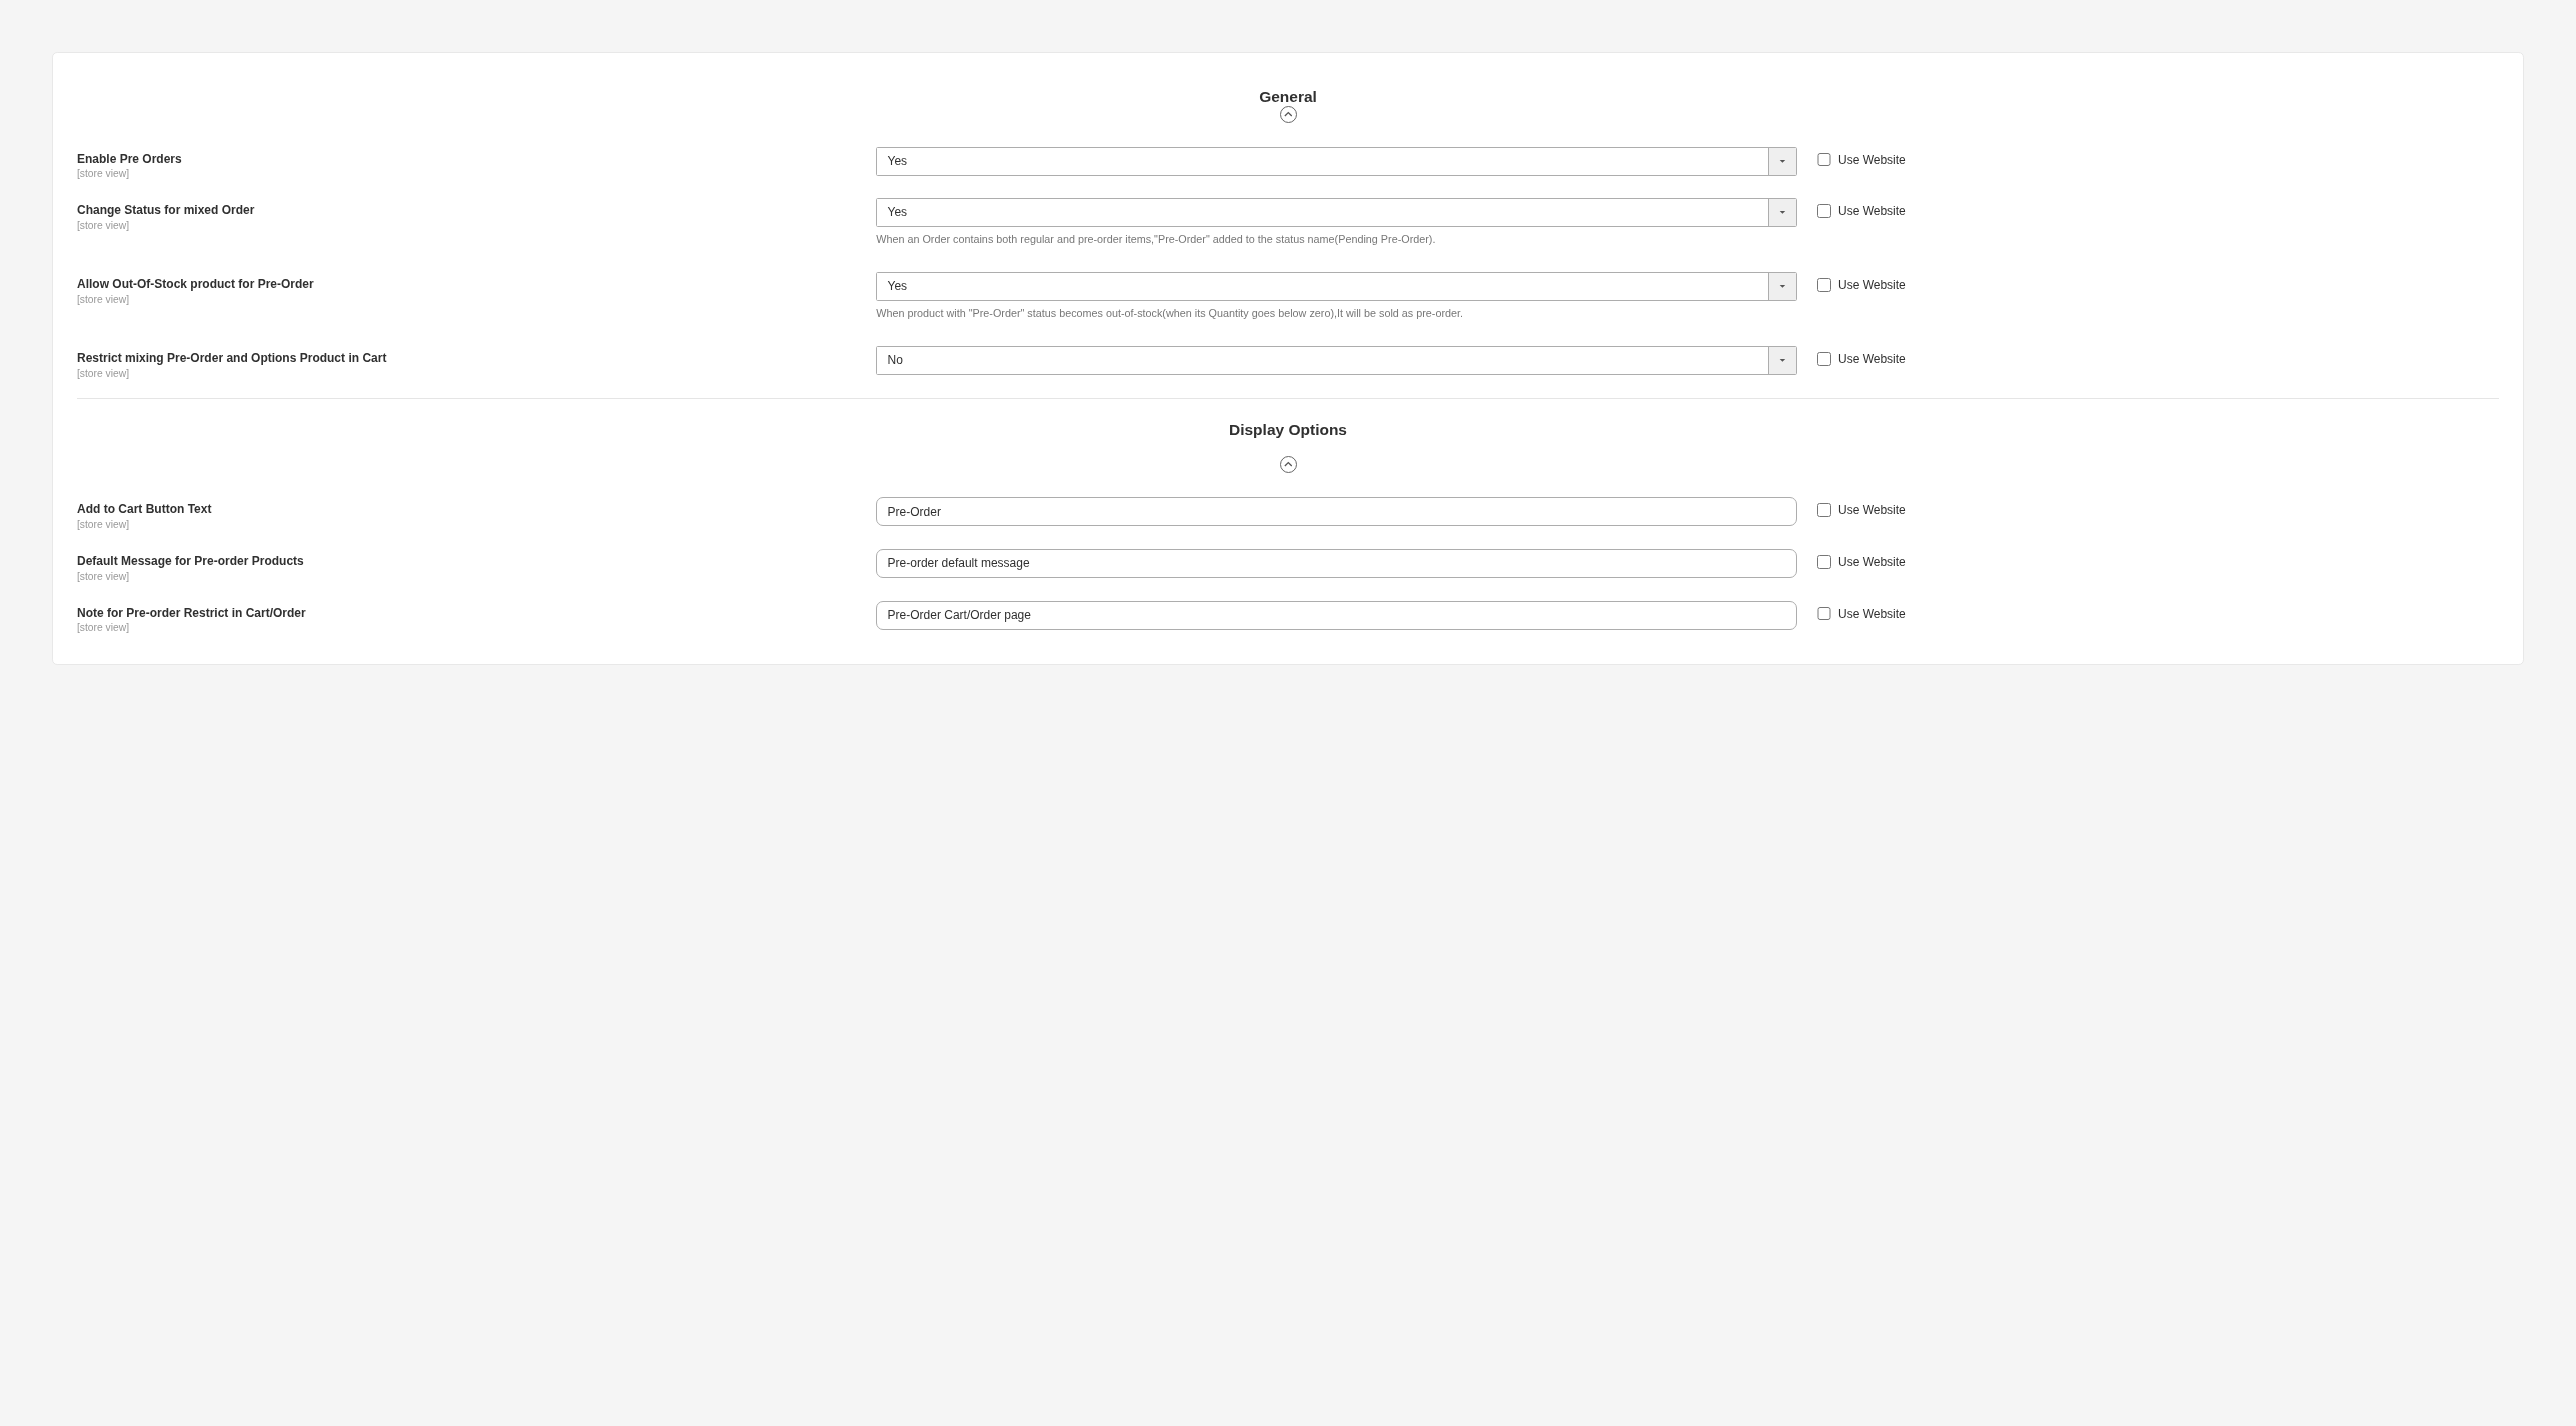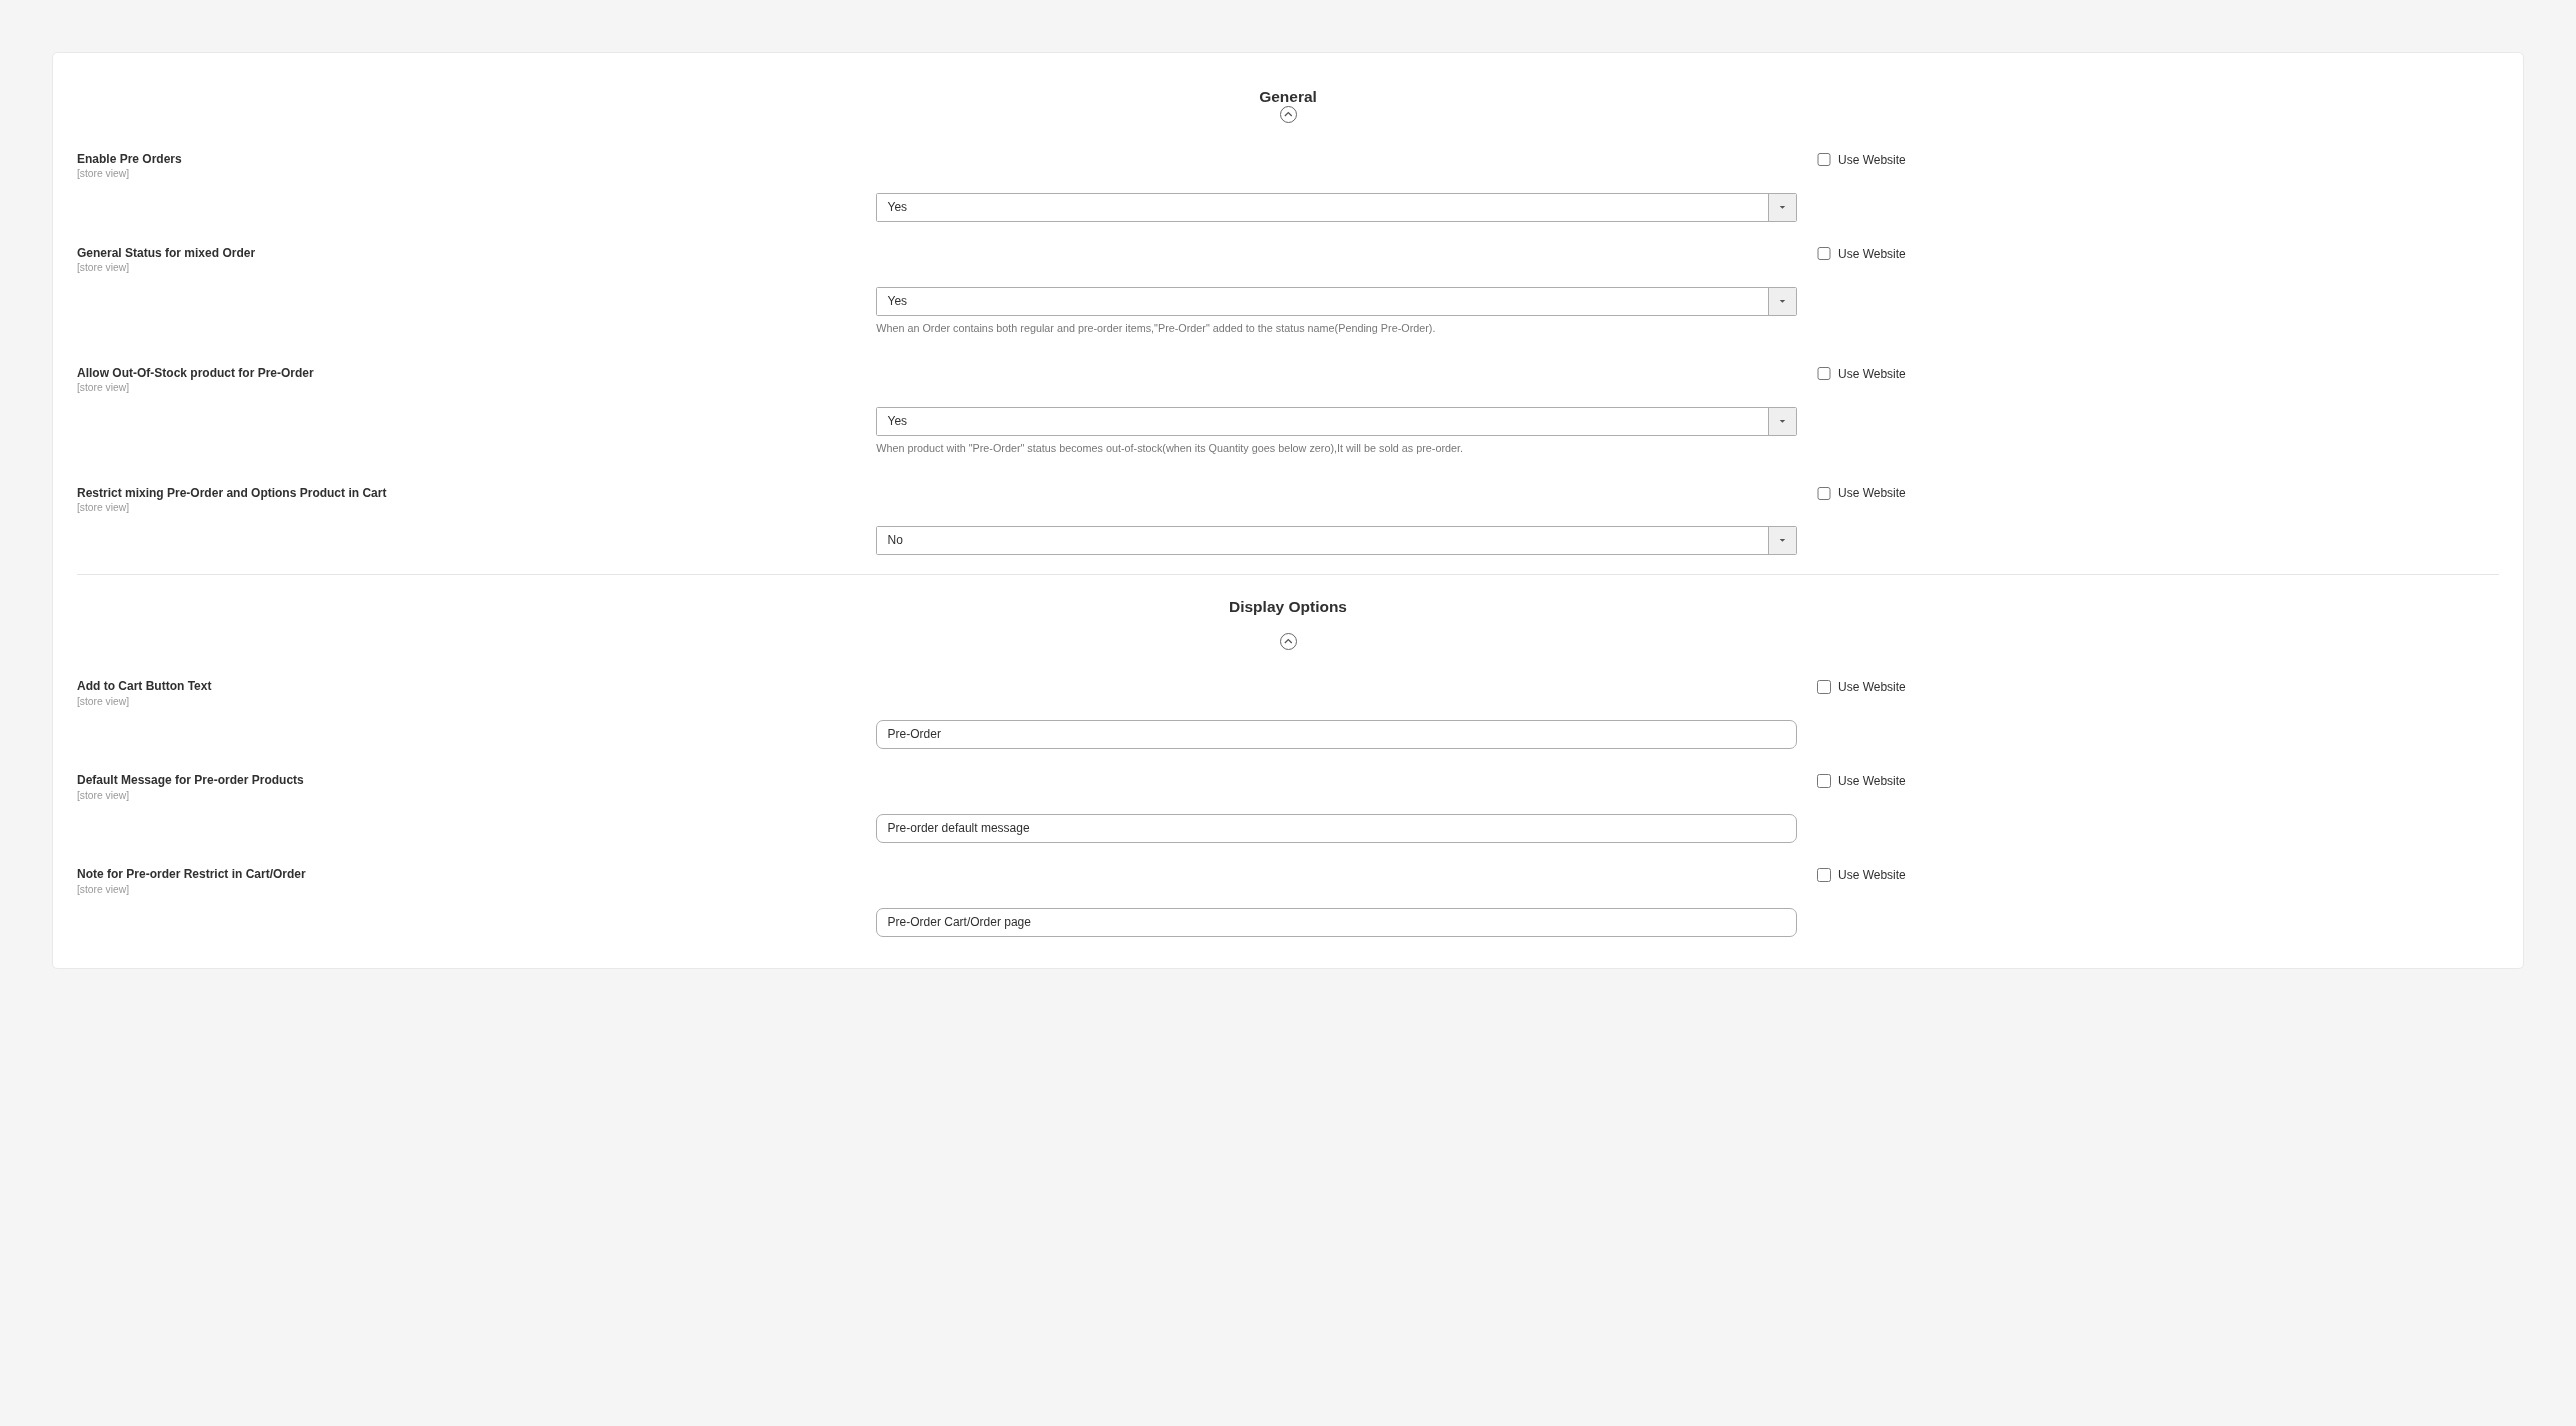--- a/index.html
+++ b/index.html
@@ -60,21 +60,20 @@
   }
   .label-col .scope {
     font-size: 10.3px;
     color: #999;
     display: block;
     margin-top: 0.9px;
   }
   .control-col {
     width: 38%;
     min-width: 258px;
-    margin-top: 46px;
   }
   .select-wrap {
     display: flex;
     border: 0.9px solid #adadad;
     border-radius: 1.7px;
     overflow: hidden;
     background: #fff;
     height: 29px;
   }
   .select-value {
@@ -167,21 +166,21 @@
       </div>
     </div>
     <div class="checkbox-col">
       <input type="checkbox" style="">
       <label>Use Website</label>
     </div>
   </div>
 
   <div class="field-row with-hint">
     <div class="label-col">
-      <span class="label-text">General Status for mixed Order</span>
+      <span class="label-text">Change Status for mixed Order</span>
       <span class="scope">[store view]</span>
     </div>
     <div class="control-col">
       <div class="select-wrap">
         <div class="select-value">Yes</div>
         <div class="select-arrow">
             <svg viewBox="0 0 10 10">
               <path d="M1 3 L5 7 L9 3" fill="#555"></path>
             </svg>
           </div>

